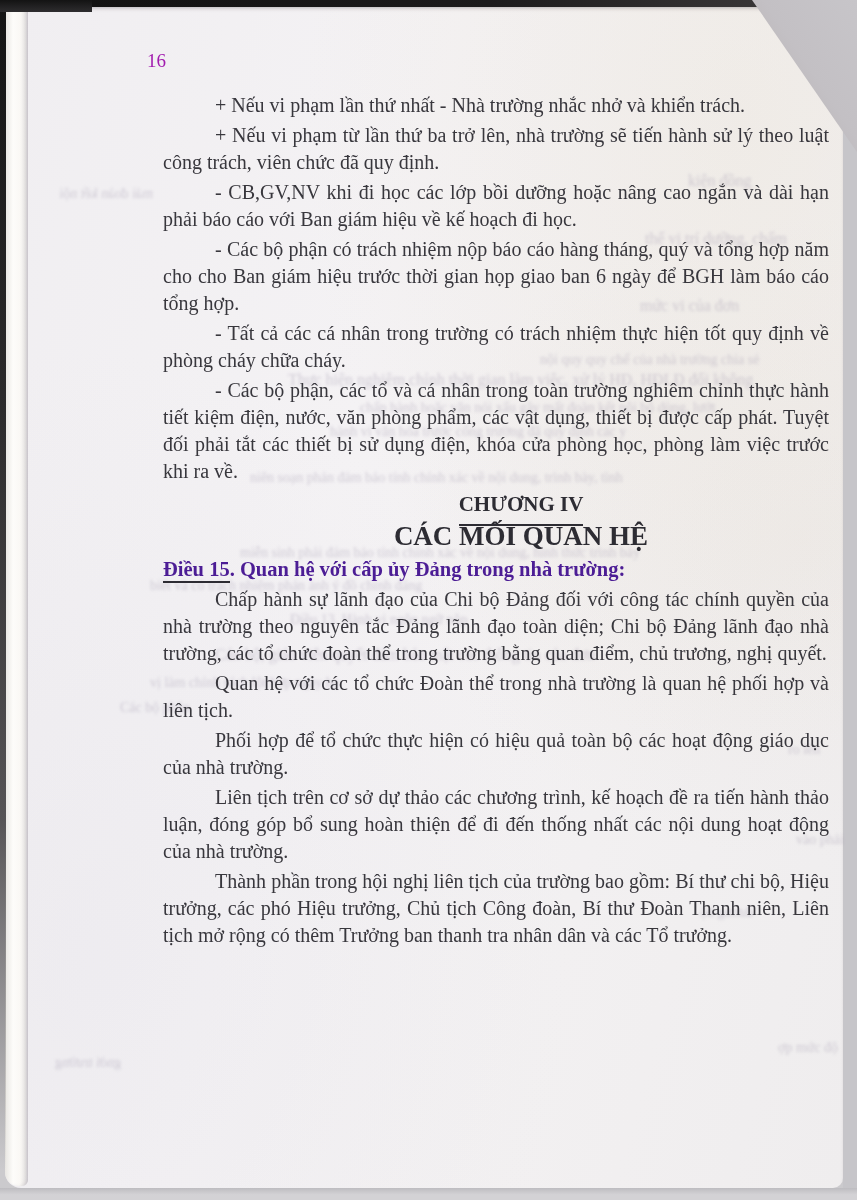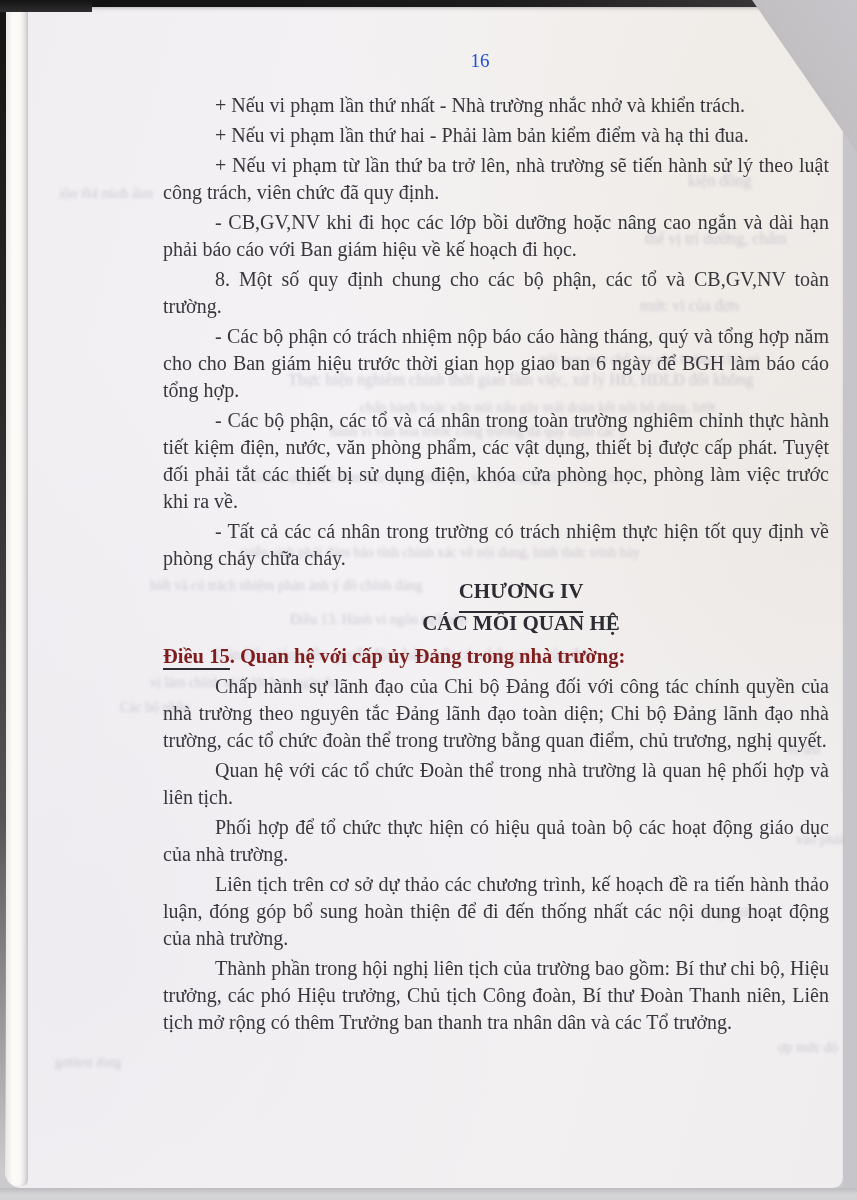--- a/index.html
+++ b/index.html
@@ -70,23 +70,23 @@
     position: absolute;
     left: 0; top: 1188px;
     width: 857px; height: 12px;
     background: linear-gradient(to bottom, #bdbcc0, #d3d2d5 55%);
   }
   
   .page-number {
     position: absolute;
     left: 147px; top: 50px;
     width: 666px;
-    text-align: center;
+    text-align: left;
     font-size: 19px;
-    color: #1d4ed8;
+    color: #a21caf;
   }
   .content {
     position: absolute;
     left: 163px; top: 92px;
     width: 666px;
     font-size: 20px;
     line-height: 27px;
     color: #38373d;
     text-align: justify;
   }
@@ -98,29 +98,29 @@
     font-size: 21px;
     padding-left: 50px;
     margin-top: 6px !important;
     margin-bottom: 5px !important;
     color: #2d2c33;
   }
   .chapter-title .u { border-bottom: 2.5px solid #2d2c33; padding-bottom: 8px; }
   .chapter-subtitle {
     text-align: center;
     font-weight: bold;
-    font-size: 21px;
+    font-size: 27px;
     padding-left: 50px;
     margin-bottom: 6px !important;
     color: #2d2c33;
   }
   .article-head {
     font-weight: bold;
     font-size: 20.5px;
-    color: #7f1d1d;
+    color: #4c1d95;
   }
   .article-head .label { border-bottom: 2.5px solid #2d2c33; padding-bottom: 1px; }
   
   .bleed {
     position: absolute;
     font-size: 16px;
     color: #a49cb0;
     opacity: 0.45;
     filter: blur(1.6px);
     white-space: nowrap;
@@ -159,27 +159,25 @@
 <div class="bleed small" style="left:788px; top:742px;">ro lên</div>
 <div class="bleed small" style="left:796px; top:832px;">vào phải</div>
 <div class="bleed flip small" style="left:700px; top:905px;">đương bộ</div>
 <div class="bleed small" style="left:778px; top:1040px;">ợp mức độ</div>
 <div class="bleed flip small" style="left:55px; top:1055px;">gnởi trường</div>
 
 <div class="page-number">16</div>
 
 <div class="content">
   <p class="body-par">+ Nếu vi phạm lần thứ nhất - Nhà trường nhắc nhở và khiển trách.</p>
-  <p class="body-par">+ Nếu vi phạm lần thứ hai - Phải làm bản kiểm điểm và hạ thi đua.</p>
   <p class="body-par">+ Nếu vi phạm từ lần thứ ba trở lên, nhà trường sẽ tiến hành sử lý theo luật công trách, viên chức đã quy định.</p>
   <p class="body-par">- CB,GV,NV khi đi học các lớp bồi dưỡng hoặc nâng cao ngắn và dài hạn phải báo cáo với Ban giám hiệu về kế hoạch đi học.</p>
-  <p class="body-par">8. Một số quy định chung cho các bộ phận, các tổ và CB,GV,NV toàn trường.</p>
   <p class="body-par">- Các bộ phận có trách nhiệm nộp báo cáo hàng tháng, quý và tổng hợp năm cho cho Ban giám hiệu trước thời gian họp giao ban 6 ngày để BGH làm báo cáo tổng hợp.</p>
+  <p class="body-par">- Tất cả các cá nhân trong trường có trách nhiệm thực hiện tốt quy định về phòng cháy chữa cháy.</p>
   <p class="body-par">- Các bộ phận, các tổ và cá nhân trong toàn trường nghiêm chỉnh thực hành tiết kiệm điện, nước, văn phòng phẩm, các vật dụng, thiết bị được cấp phát. Tuyệt đối phải tắt các thiết bị sử dụng điện, khóa cửa phòng học, phòng làm việc trước khi ra về.</p>
-  <p class="body-par">- Tất cả các cá nhân trong trường có trách nhiệm thực hiện tốt quy định về phòng cháy chữa cháy.</p>
 
   <p class="chapter-title"><span class="u">CHƯƠNG IV</span></p>
   <p class="chapter-subtitle">CÁC MỐI QUAN HỆ</p>
 
   <p class="article-head"><span class="label">Điều 15</span><span>. Quan hệ với cấp ủy Đảng trong nhà trường:</span></p>
   <p class="body-par">Chấp hành sự lãnh đạo của Chi bộ Đảng đối với công tác chính quyền của nhà trường theo nguyên tắc Đảng lãnh đạo toàn diện; Chi bộ Đảng lãnh đạo nhà trường, các tổ chức đoàn thể trong trường bằng quan điểm, chủ trương, nghị quyết.</p>
 
   <p class="body-par">Quan hệ với các tổ chức Đoàn thể trong nhà trường là quan hệ phối hợp và liên tịch.</p>
   <p class="body-par">Phối hợp để tổ chức thực hiện có hiệu quả toàn bộ các hoạt động giáo dục của nhà trường.</p>
   <p class="body-par">Liên tịch trên cơ sở dự thảo các chương trình, kế hoạch đề ra tiến hành thảo luận, đóng góp bổ sung hoàn thiện để đi đến thống nhất các nội dung hoạt động của nhà trường.</p>

